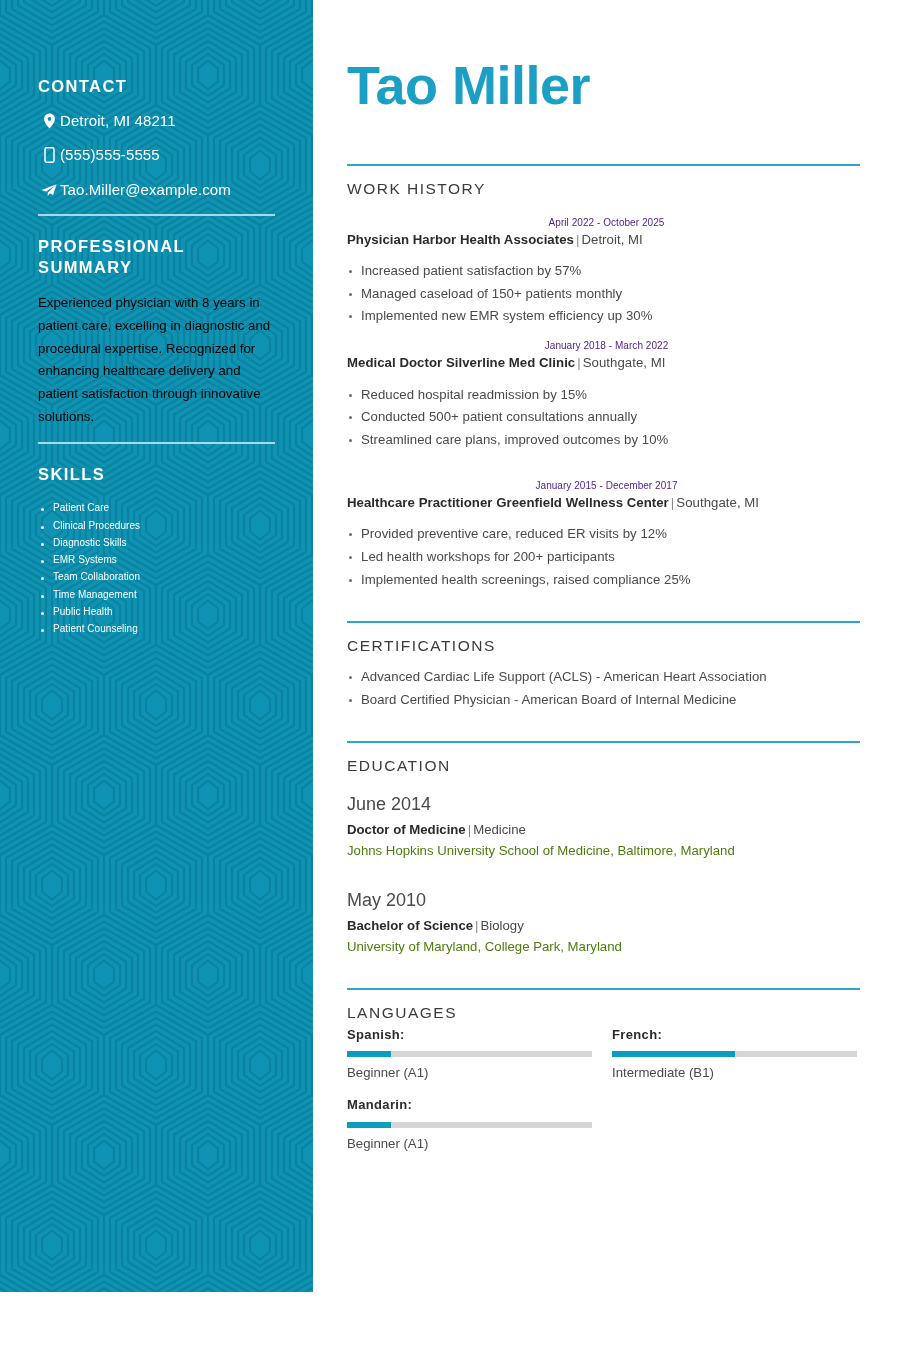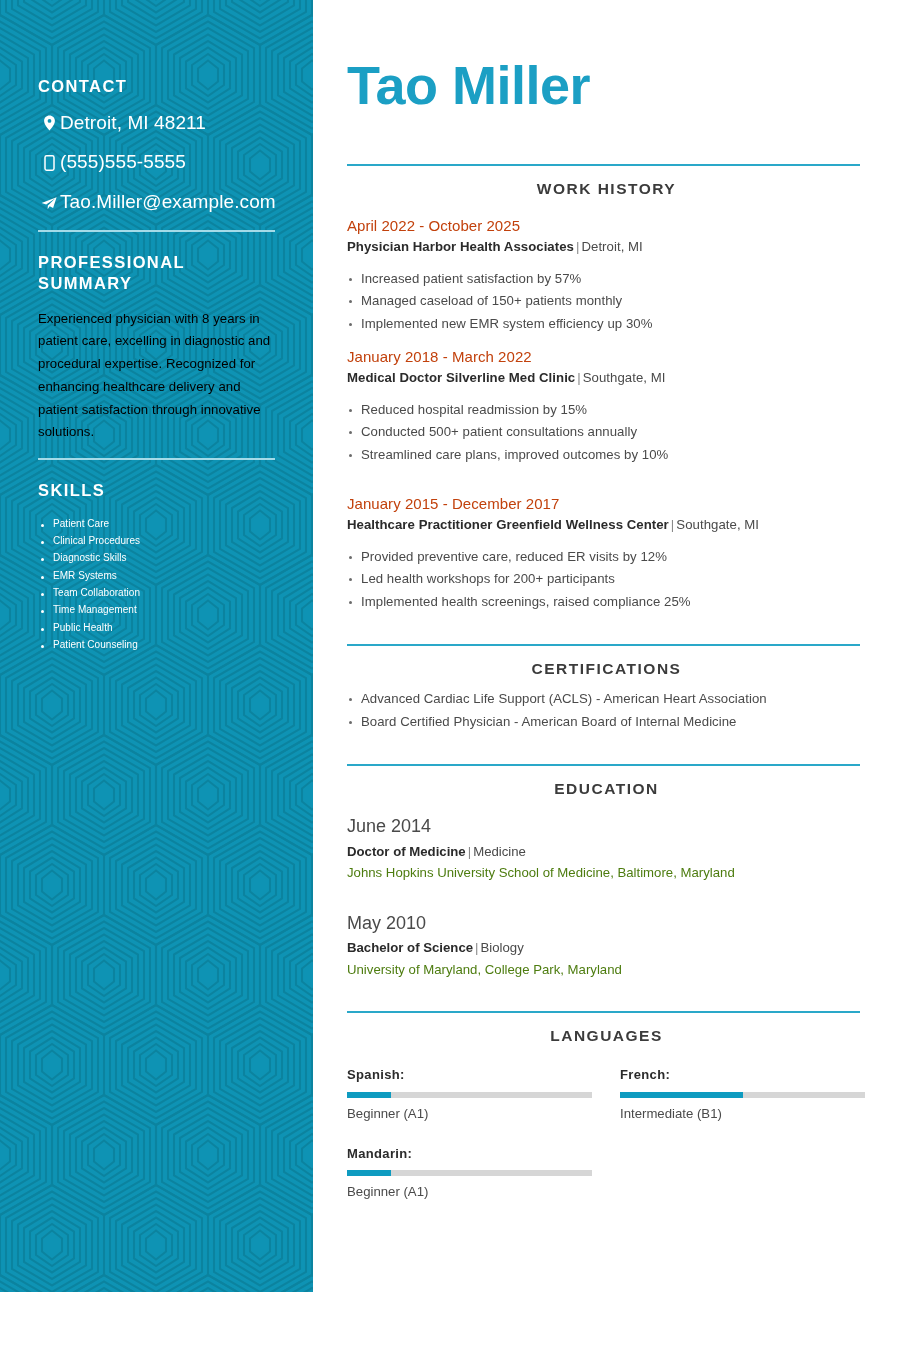--- a/index.html
+++ b/index.html
@@ -60,21 +60,21 @@
   .contact-icon {
     width: 22px;
     flex: 0 0 22px;
     display: flex;
     align-items: center;
     justify-content: center;
     color: #ffffff;
   }
   .contact-icon svg { display: block; }
   .contact-text {
-    font-size: 19px;
+    font-size: 15px;
     color: #ffffff;
     line-height: 1.3;
     letter-spacing: 0.1px;
   }
 
   .side-divider {
     height: 2px;
     background: #a5dbe8;
     margin: 14px 0 20px 0;
     width: 237px;
@@ -135,34 +135,34 @@
   }
 
   .section { margin-top: 0; }
   .section-rule {
     height: 2px;
     background: #2aa8c9;
     width: 513px;
   }
   .section-title {
     font-size: 15.5px;
-    font-weight: bold;
+    font-weight: normal;
     letter-spacing: 1.5px;
     color: #3b3b3b;
     margin: 14px 0 0 0;
     line-height: 1.2;
-    text-align: center;
   }
 
   .job { margin-top: 16px; }
   .job-dates {
-    font-size: 15px;
-    color: #c2410c;
+    font-size: 10px;
+    color: #4c1d95;
     line-height: 1.5;
     letter-spacing: 0.05px;
+    text-align: center;
   }
   .job-title-line {
     font-size: 13.2px;
     color: #4a4a4a;
     line-height: 1.55;
     letter-spacing: 0.05px;
   }
   .job-title-line .strong {
     font-weight: bold;
     color: #2b2b2b;
@@ -211,26 +211,25 @@
   .edu-degree-line .strong { font-weight: bold; color: #2b2b2b; }
   .edu-degree-line .sep { color: #8a8a8a; padding: 0 2px; }
   .edu-school {
     font-size: 13.2px;
     color: #4d7c0f;
     line-height: 1.6;
   }
 
   #languages-section { margin-top: 31px; }
   #lang-grid {
-    margin-top: 20px;
+    margin-top: 2px;
     display: grid;
     grid-template-columns: 265px 265px;
     column-gap: 0px;
     row-gap: 0px;
-    gap: 8px;
   }
   .lang-cell { width: 245px; margin-bottom: 13px; }
   .lang-name {
     font-size: 13px;
     font-weight: bold;
     color: #2b2b2b;
     letter-spacing: 0.35px;
     line-height: 1.5;
   }
   .lang-bar-track {

